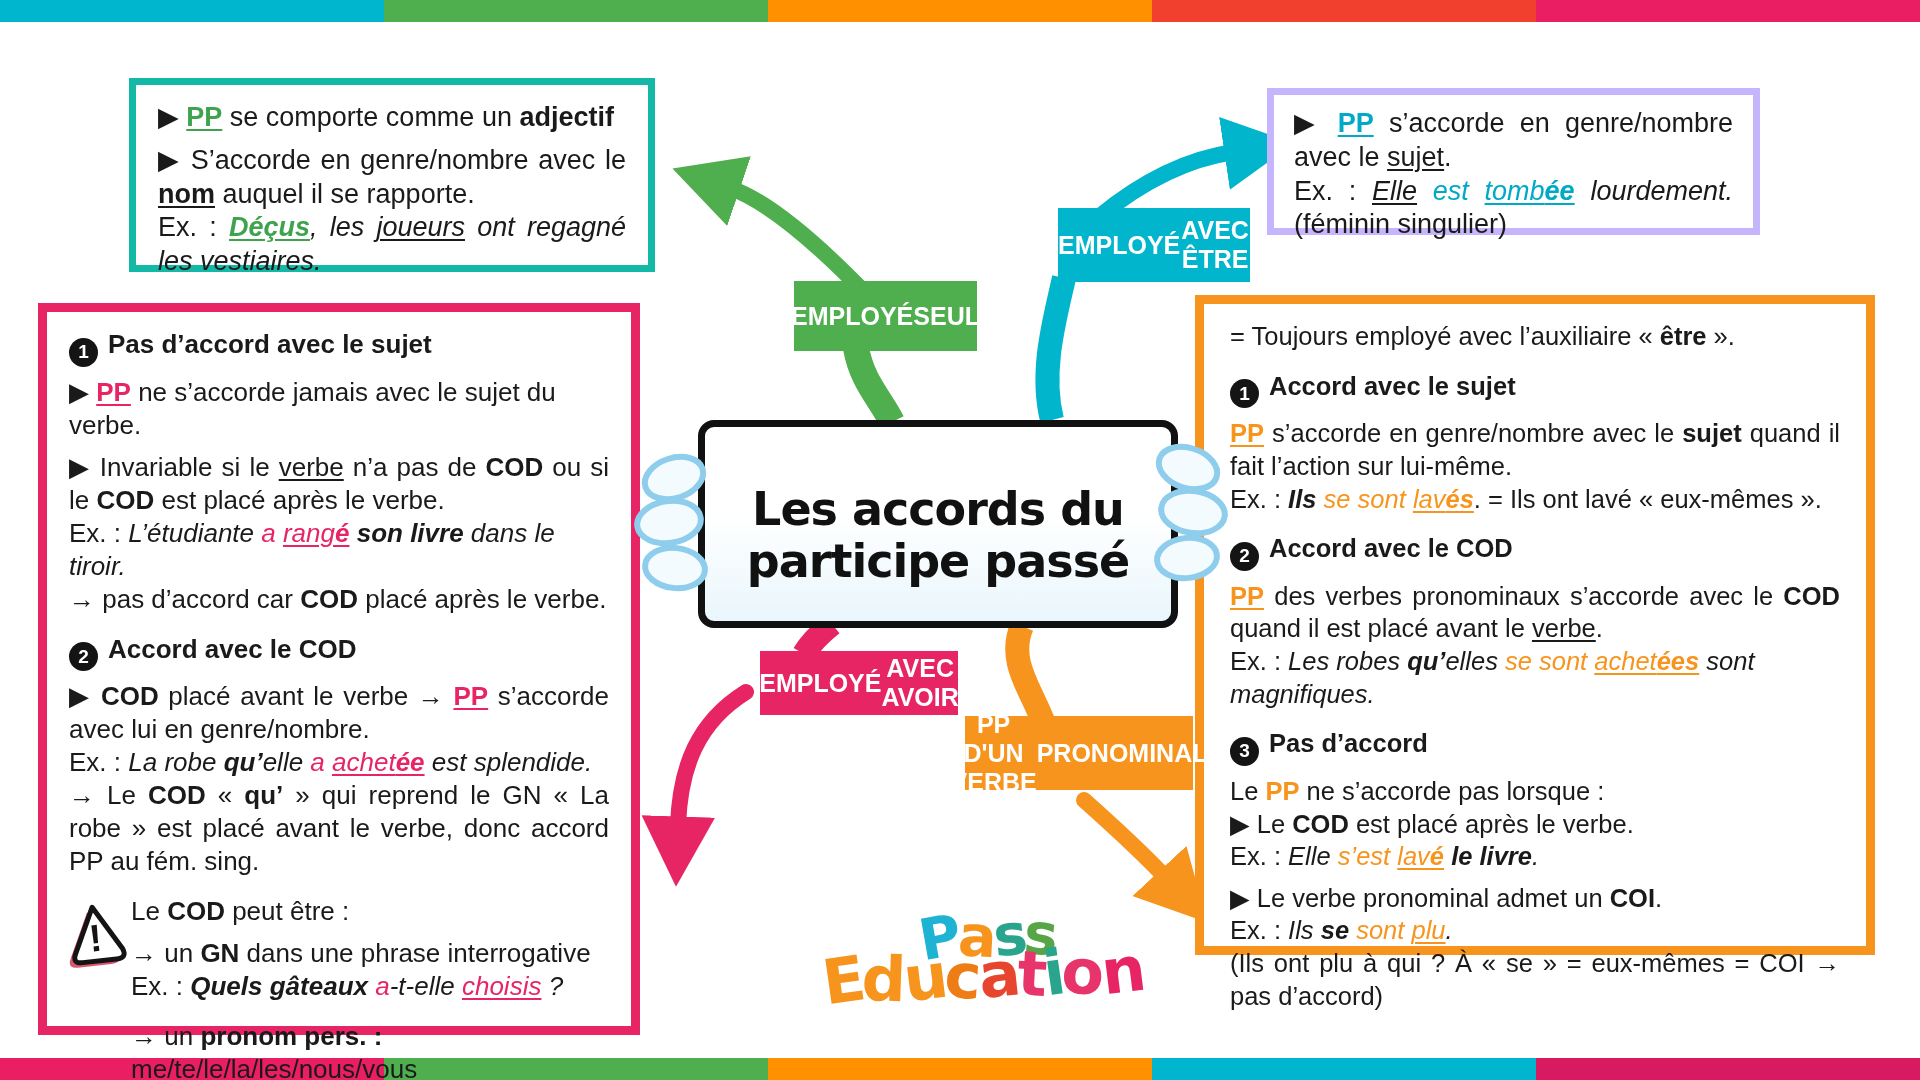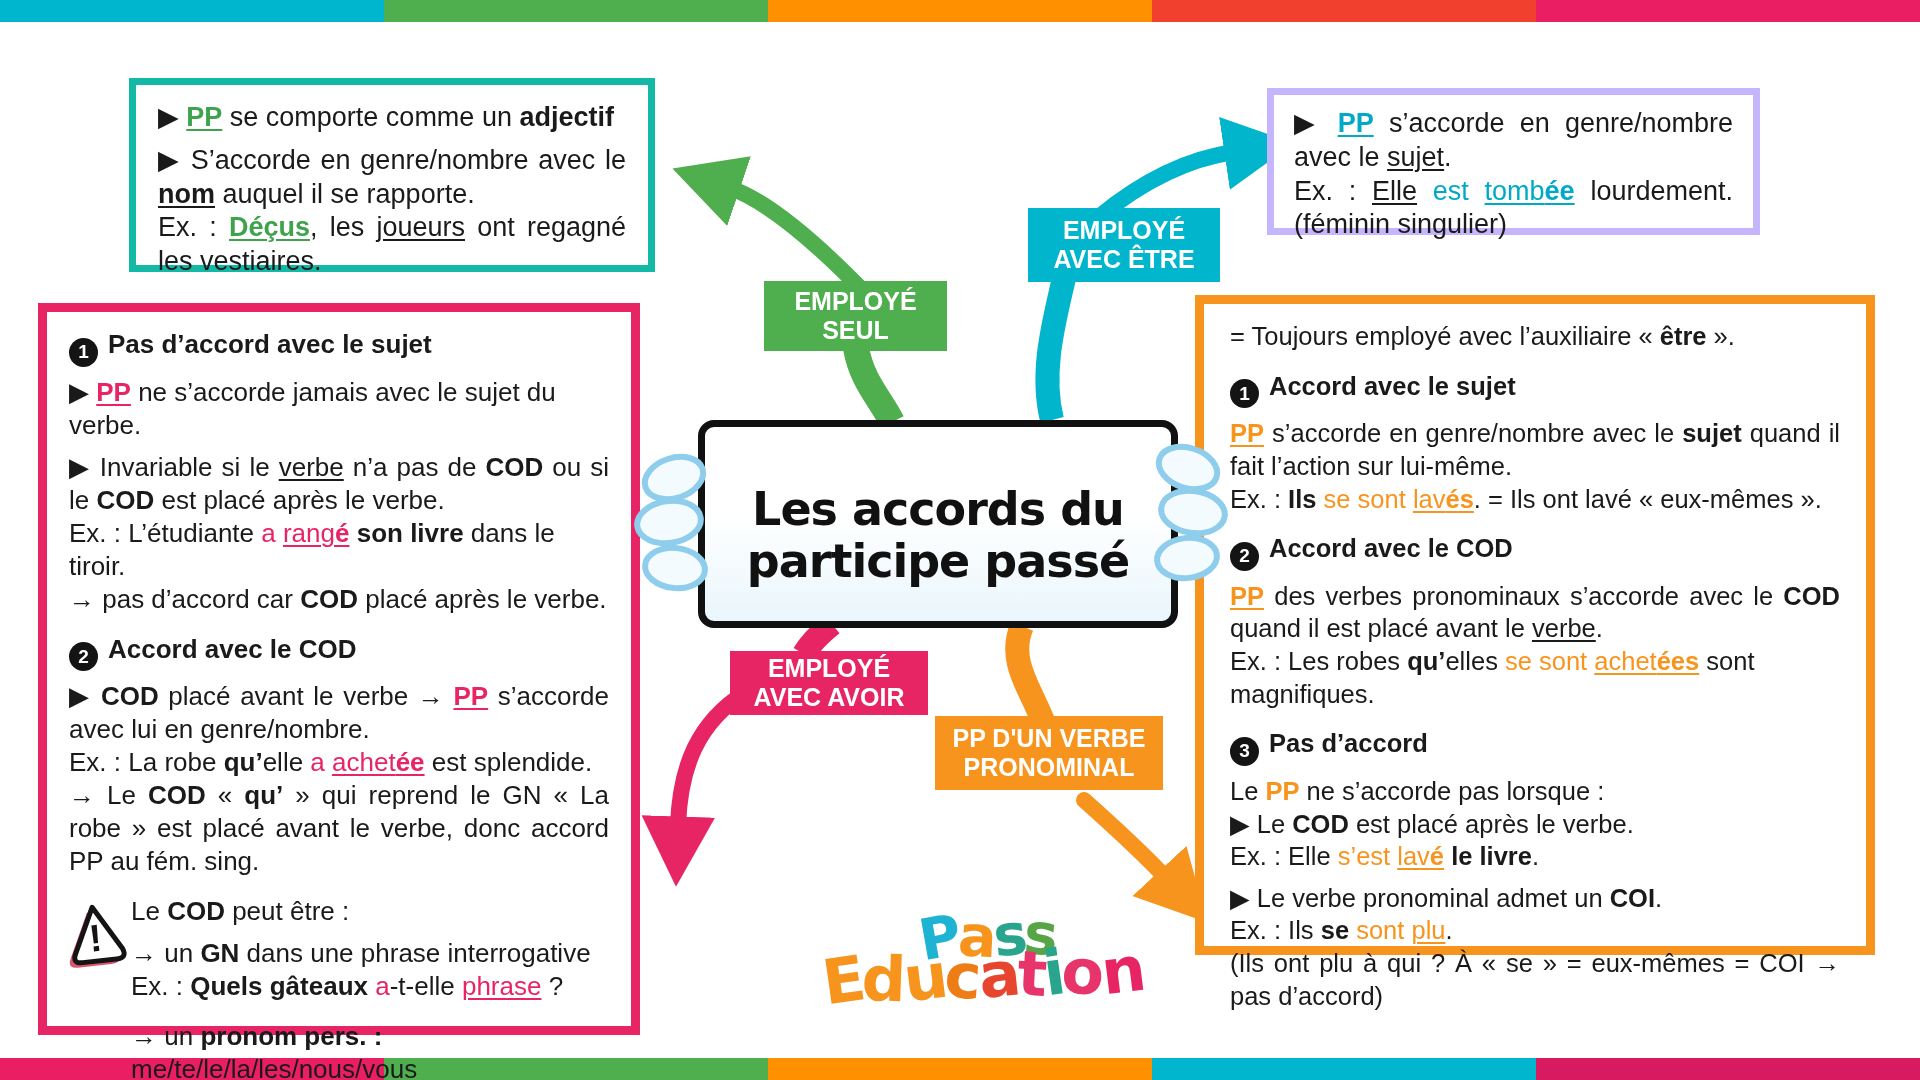--- a/index.html
+++ b/index.html
@@ -18,40 +18,40 @@
   .cybox{left:1267px;top:88px;width:493px;height:147px;border:7px solid #c4b5fd;
         padding:12px 20px;font-size:27px;line-height:1.25;}
   .pkbox{left:38px;top:303px;width:602px;height:732px;border:9px solid #e72565;
         padding:16px 22px;font-size:26px;line-height:1.27;}
   .orbox{left:1195px;top:295px;width:680px;height:660px;border:9px solid #f7941d;
         padding:16px 26px;font-size:25.5px;line-height:1.28;}
   .t{margin:0;}
   .j{text-align:justify;}
   .jl{text-align:justify;text-align-last:justify;}
   .mt1{margin-top:9px;} .mt2{margin-top:17px;}
-  .b{font-weight:bold;} .i{margin-top:12px;}
+  .b{font-weight:bold;} .i{font-style:italic;margin-top:12px;}
   .u{text-decoration:underline;text-decoration-thickness:2px;text-underline-offset:3px;}
   .g{color:#3fa34d;} .c{color:#00aac6;} .p{color:#e72565;} .o{color:#f7941d;}
   .num{display:inline-flex;align-items:center;justify-content:center;width:29px;height:29px;
        border-radius:50%;background:#141414;color:#fff;font-weight:bold;font-size:19px;
        margin-right:10px;vertical-align:-5px;font-style:normal;text-decoration:none;}
   
   .board{position:absolute;left:698px;top:420px;width:480px;height:208px;box-sizing:border-box;
          border:7px solid #111;border-radius:16px;z-index:2;
          background:linear-gradient(180deg,#ffffff 45%,#e9f6fc 100%);
          display:flex;align-items:center;justify-content:center;}
   .board-title{font-family:"DejaVu Sans","Liberation Sans",sans-serif;font-weight:800;
          font-size:46px;line-height:1.12;text-align:center;color:#111;letter-spacing:-1px;margin-top:24px;}
   .hand{position:absolute;z-index:3;}
   .hand.left{left:634px;top:448px;}
   .hand.right{left:1136px;top:438px;transform:scaleX(-1);}
   
-  .blabel{position:absolute;z-index:4;display:flex;flex-direction:column;align-items:center;
+  .blabel{position:absolute;z-index:4;display:flex;flex-direction:row;align-items:center;
           justify-content:center;color:#fff;font-weight:bold;font-size:25px;line-height:1.16;
-          text-align:center;}
+          text-align:center;margin-left:30px;}
   .lbl-green{left:764px;top:281px;width:183px;height:70px;background:#4fae4e;}
   .lbl-cyan{left:1028px;top:208px;width:192px;height:74px;background:#00b5cc;}
   .lbl-pink{left:730px;top:651px;width:198px;height:64px;background:#e72565;}
   .lbl-orange{left:935px;top:716px;width:228px;height:74px;background:#f7941d;}
   
   .warn-row{display:flex;margin-top:17px;}
   .warn-icon{flex:0 0 62px;margin-top:4px;}
   .warn-col{flex:1;}
   
   .logo{position:absolute;left:822px;top:903px;z-index:2;
@@ -124,21 +124,21 @@
       <div class="warn-icon">
         <svg width="60" height="72" viewBox="0 0 60 72">
           <path d="M26 8 L52 52 Q56 62 45 62 L11 62 Q0 62 5 52 Z" transform="translate(-5,5) rotate(-6 28 36)" fill="#d9566f"></path>
           <path d="M26 8 L52 52 Q56 62 45 62 L11 62 Q0 62 5 52 Z" transform="rotate(-6 28 36)" fill="#ffffff" stroke="#141414" stroke-width="5" stroke-linejoin="round"></path>
           <text x="26" y="52" font-size="38" font-weight="bold" fill="#141414" text-anchor="middle" transform="rotate(-6 28 36)">!</text>
         </svg>
       </div>
       <div class="warn-col">
         <p class="t"><span>Le </span><span class="b">COD</span><span> peut être :</span></p>
         <p class="t mt1"><span>→ un </span><span class="b">GN</span><span> dans une phrase interrogative</span></p>
-        <p class="t"><span>Ex. : </span><span class="b i">Quels gâteaux </span><span class="i p">a</span><span class="i">-t-elle </span><span class="i u p">phrase</span><span class="i"> ?</span></p>
+        <p class="t"><span>Ex. : </span><span class="b i">Quels gâteaux </span><span class="i p">a</span><span class="i">-t-elle </span><span class="i u p">choisis</span><span class="i"> ?</span></p>
         <p class="t mt2"><span>→ un </span><span class="b">pronom pers. :</span><span> me/te/le/la/les/nous/vous</span></p>
 
       </div>
     </div>
   </div>
 
   <div class="cbox orbox">
     <p class="t"><span>= Toujours employé avec l’auxiliaire « </span><span class="b">être</span><span> ».</span></p>
     <p class="t mt2"><span class="num">1</span><span class="b">Accord avec le sujet</span></p>
     <p class="t j mt1"><span class="b u o">PP</span><span> s’accorde en genre/nombre avec le </span><span class="b">sujet</span><span> quand il fait l’action sur lui-même.</span></p>

